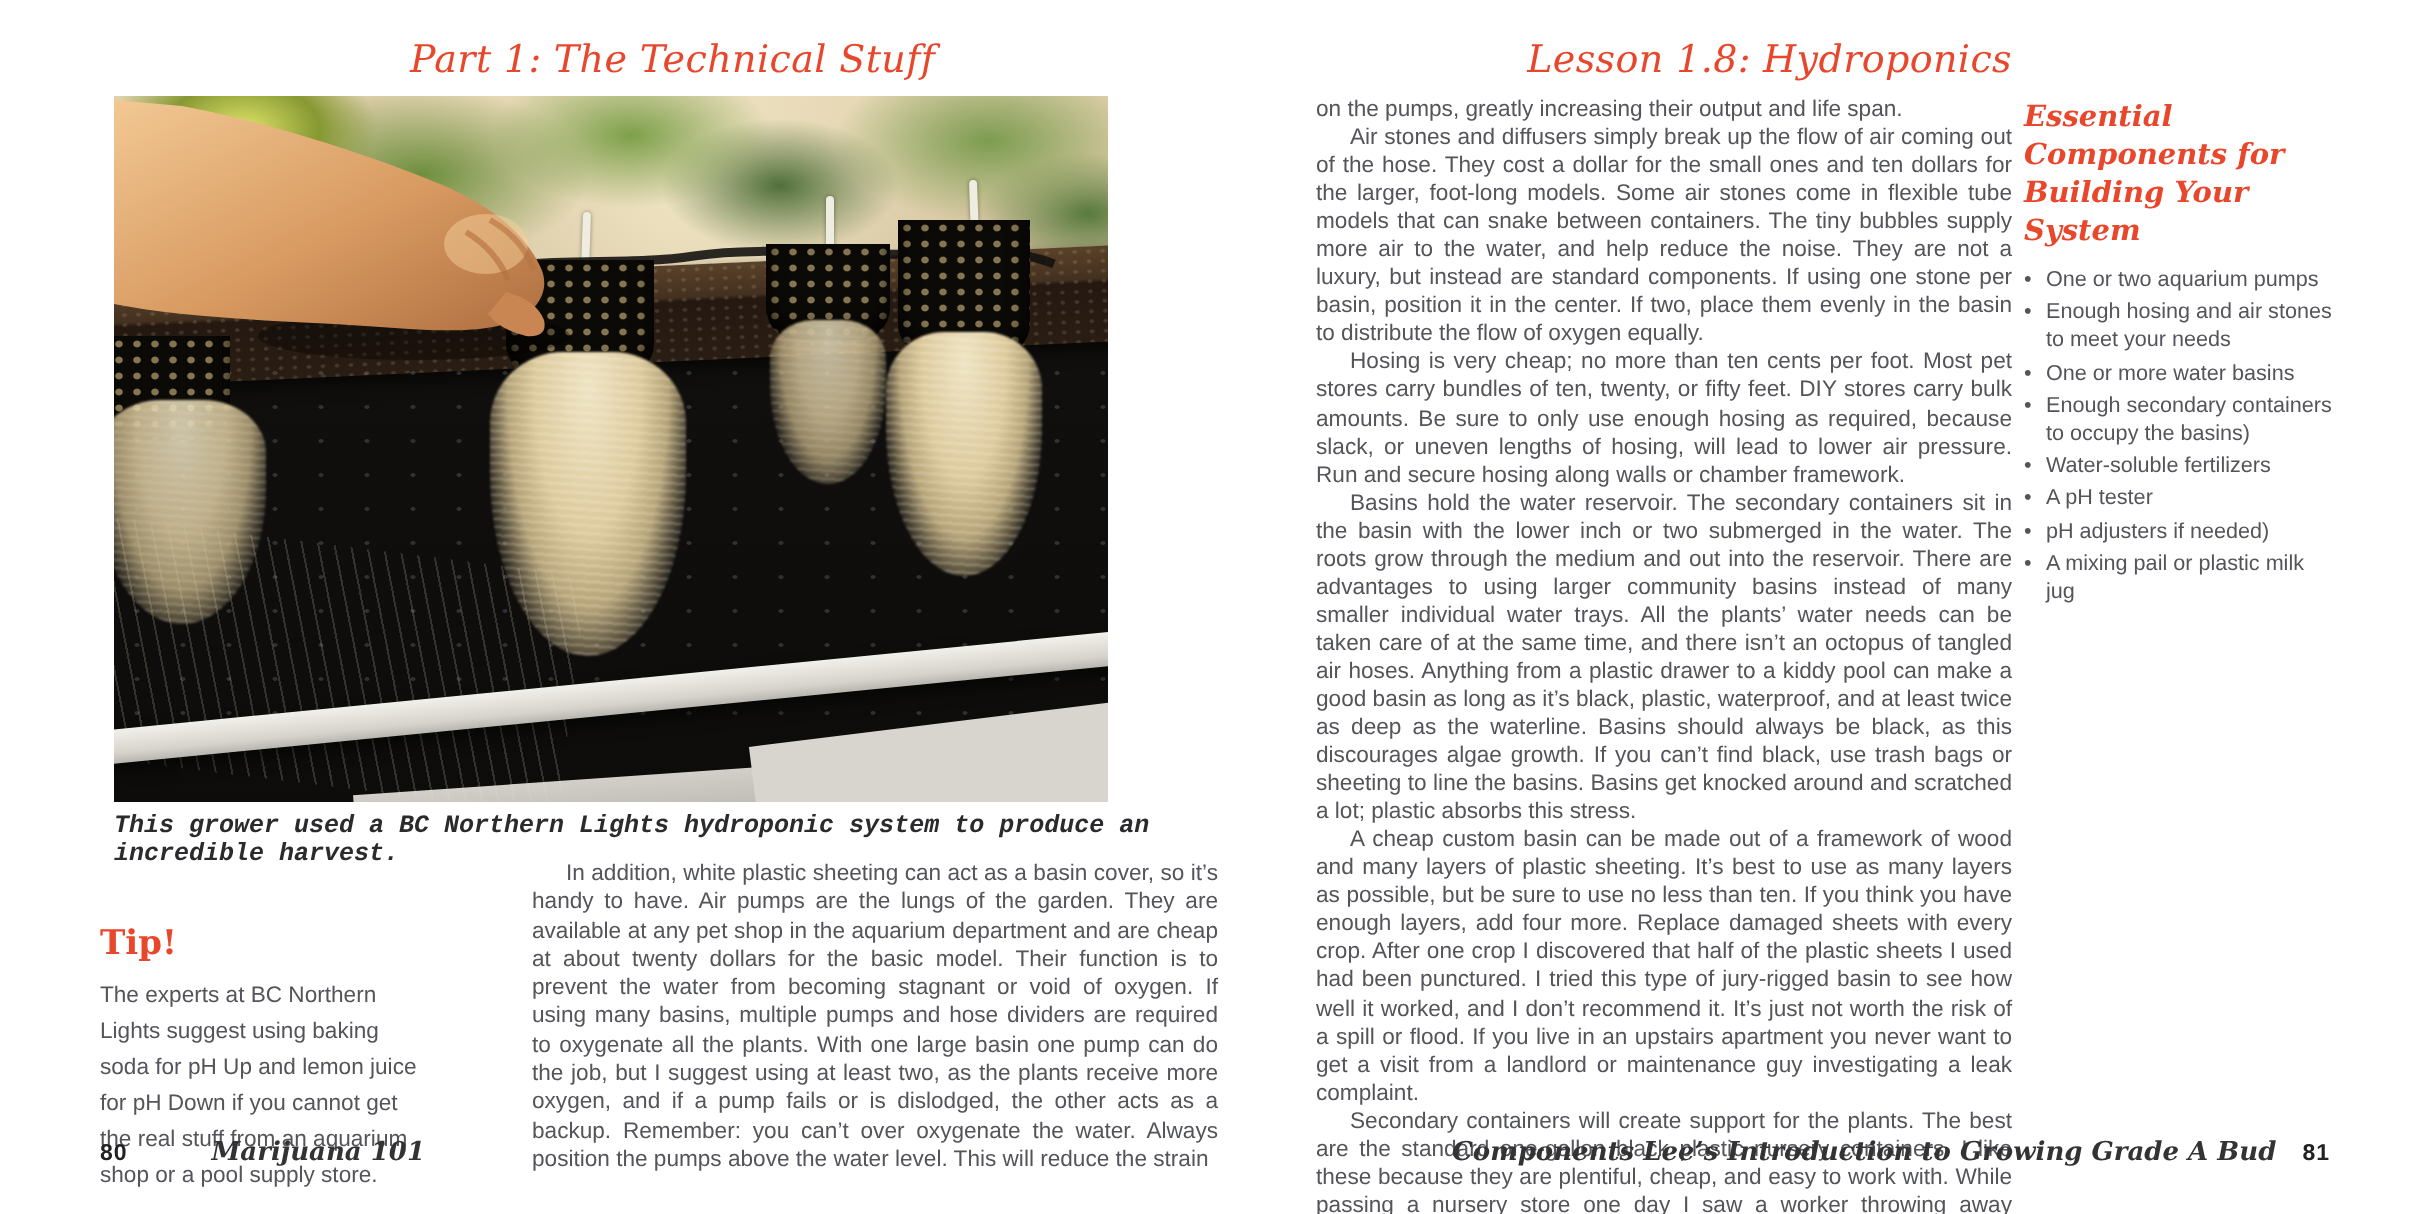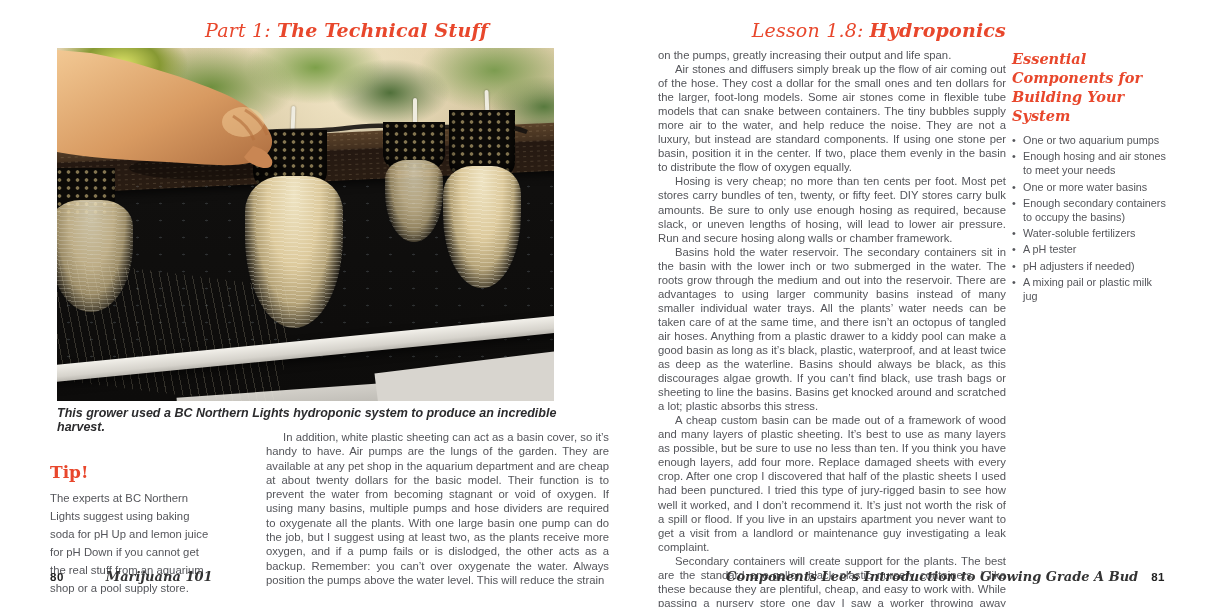--- a/index.html
+++ b/index.html
@@ -13,21 +13,21 @@
     background:#ffffff;
     font-family:"Liberation Sans",sans-serif;
   }
   
   .chap-header{
     position:absolute;top:19px;
     font-family:"DejaVu Serif",serif;font-style:italic;
     font-size:19px;color:var(--red);letter-spacing:.2px;white-space:nowrap;
   }
   .chap-header .hd-prefix{font-weight:normal;margin-right:6px;}
-  .chap-header .hd-title{font-weight:bold;}
+  .chap-header .hd-title{font-weight:normal;}
   #header-left{left:205px;}
   #header-right{left:658px;width:348px;text-align:right;}
 
   
   .photo{
     position:absolute;left:57px;top:48px;width:497px;height:353px;
     background:linear-gradient(180deg,#121110 0%,#0d0c0b 100%);
     overflow:hidden;
   }
   .photo *{position:absolute;}
@@ -73,21 +73,21 @@
     box-shadow:0 4px 8px rgba(0,0,0,.55);}
   .ph-rail2{left:120px;bottom:-10px;width:420px;height:28px;transform:rotate(-4deg);
     background:linear-gradient(180deg,#e8e5de 0%,#c8c5be 100%);opacity:.9;}
   .ph-floor{right:-24px;bottom:-30px;width:200px;height:70px;transform:rotate(-7deg);
     background:#d8d5cf;}
   .ph-arm{left:0;top:0;width:100%;height:100%;}
 
   
   .caption{
     position:absolute;left:57px;top:406px;width:520px;
-    font-family:Liberation Sans, sans-serif;font-style:italic;font-weight:600;
+    font-family:Liberation Mono, monospace;font-style:italic;font-weight:600;
     font-size:12.5px;color:var(--dark);
   }
 
   
   .bodycopy{color:var(--ink);font-size:11.3px;line-height:14.05px;text-align:justify;}
   .bodycopy p{margin:0;}
   .bodycopy p.indent{text-indent:17px;}
   #left-column{position:absolute;left:225px;top:430px;width:343px;line-height:14.3px;margin-left:41px;}
   #right-column{position:absolute;left:658px;top:48px;width:348px;}
 

